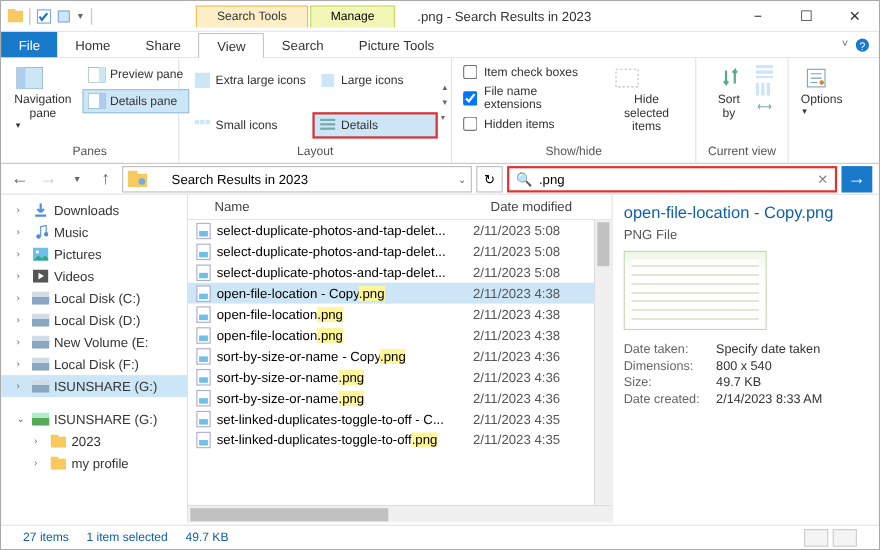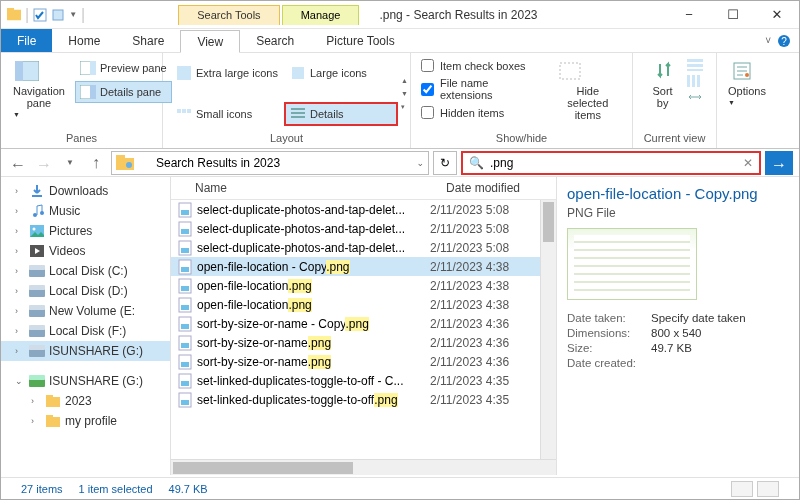--- a/index.html
+++ b/index.html
@@ -585,20 +585,21 @@
     <div class="pv-type">PNG File</div>
     <div class="thumb"></div>
     <div class="meta">
       <div class="k">Date taken:</div>
         <div>Specify date taken</div>
       <div class="k">Dimensions:</div>
         <div>800 x 540</div>
       <div class="k">Size:</div>
         <div>49.7 KB</div>
       <div class="k">Date created:</div>
+        <div>2/14/2023 8:33 AM</div>
     </div>
   </div>
 </div>
 
 <div class="status">
   <span>27 items</span>
   <span>1 item selected</span>
   <span>49.7 KB</span>
   <div class="right">
     <div class="vbtn"></div>

